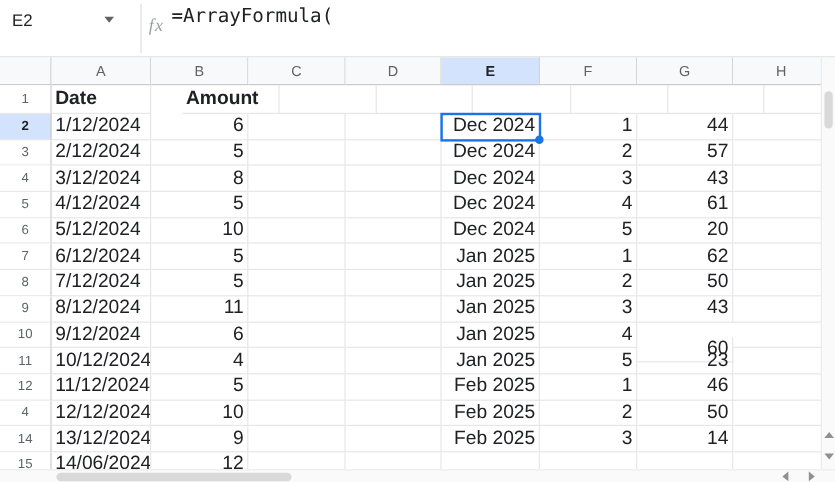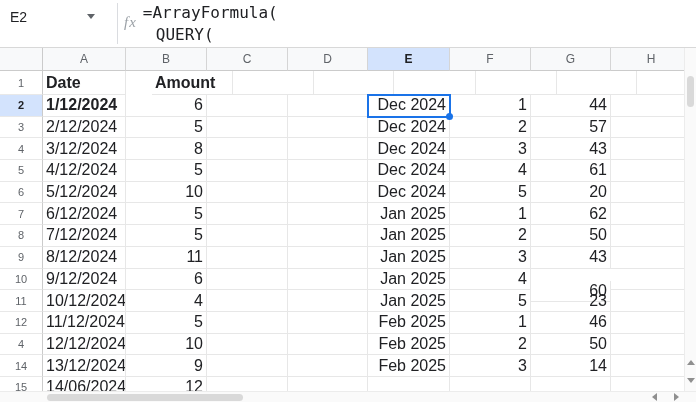--- a/index.html
+++ b/index.html
@@ -120,21 +120,20 @@
 
   <div class="formula-bar">
     <div class="name-box">
       <span class="name-box-value">E2</span>
       <span class="dd-icon"></span>
     </div>
     <div class="fb-divider"></div>
     <div class="fx-icon">fx</div>
     <div class="formula-input">
       <div class="formula-line">=ArrayFormula(</div>
-      <div class="formula-line l2">QUERY(</div>
     </div>
   </div>
 
   <div class="sheet">
     <div id="grid-rows">
         <div class="grid-row colhdr-row">
           <div class="corner" style="width: 43px;"></div>
           <div class="col-hdr" style="width: 83px;">A</div>
           <div class="col-hdr" style="width: 81px;">B</div>
           <div class="col-hdr" style="width: 81px;">C</div>
@@ -150,21 +149,21 @@
           <div class="cell bold" style="width: 81px; margin-left: 26px;">Amount</div>
           <div class="cell" style="width: 81px;"></div>
           <div class="cell" style="width: 80px;"></div>
           <div class="cell right" style="width: 82px;"></div>
           <div class="cell right" style="width: 81px;"></div>
           <div class="cell right" style="width: 80px;"></div>
           <div class="cell" style="width: 81px;"></div>
         </div>
         <div class="grid-row row-std">
           <div class="row-hdr selected" style="width: 43px;">2</div>
-          <div class="cell" style="width: 83px; font-weight: bold;">1/12/2024</div>
+          <div class="cell" style="width: 83px;">1/12/2024</div>
           <div class="cell right" style="width: 81px;">6</div>
           <div class="cell" style="width: 81px;"></div>
           <div class="cell" style="width: 80px;"></div>
           <div class="cell right" style="width: 82px;">Dec 2024</div>
           <div class="cell right" style="width: 81px;">1</div>
           <div class="cell right" style="width: 80px;">44</div>
           <div class="cell" style="width: 81px;"></div>
         </div>
         <div class="grid-row row-std">
           <div class="row-hdr" style="width: 43px;">3</div>

